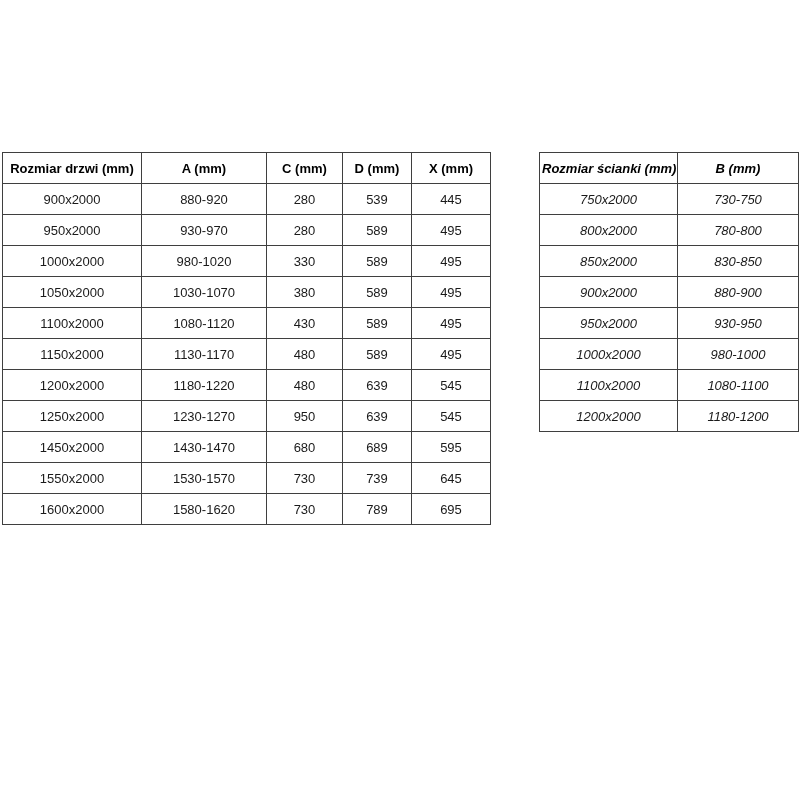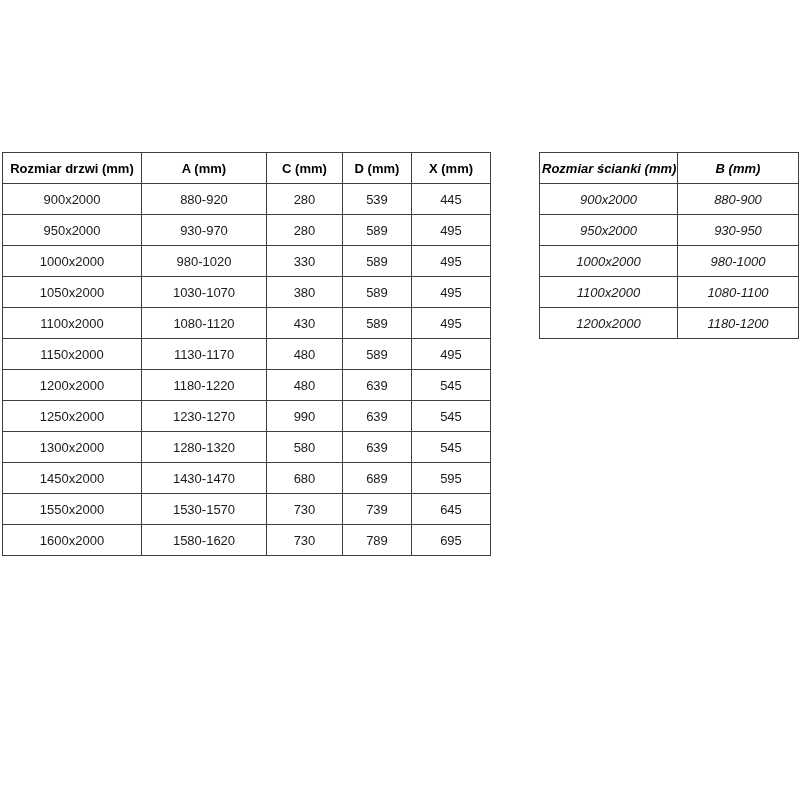--- a/index.html
+++ b/index.html
@@ -110,28 +110,21 @@
         <tr>
           <td>1200x2000</td>
           <td>1180-1220</td>
           <td>480</td>
           <td>639</td>
           <td>545</td>
         </tr>
         <tr>
           <td>1250x2000</td>
           <td>1230-1270</td>
-          <td>990</td>
-          <td>639</td>
-          <td>545</td>
-        </tr>
-        <tr>
-          <td>1300x2000</td>
-          <td>1280-1320</td>
-          <td>580</td>
+          <td>950</td>
           <td>639</td>
           <td>545</td>
         </tr>
         <tr>
           <td>1450x2000</td>
           <td>1430-1470</td>
           <td>680</td>
           <td>689</td>
           <td>595</td>
         </tr>
@@ -158,20 +151,32 @@
         <col style="width: 121px;">
       </colgroup>
       <thead>
         <tr>
           <th>Rozmiar ścianki (mm)</th>
           <th>B (mm)</th>
         </tr>
       </thead>
       <tbody>
         <tr>
+          <td>750x2000</td>
+          <td>730-750</td>
+        </tr>
+        <tr>
+          <td>800x2000</td>
+          <td>780-800</td>
+        </tr>
+        <tr>
+          <td>850x2000</td>
+          <td>830-850</td>
+        </tr>
+        <tr>
           <td>900x2000</td>
           <td>880-900</td>
         </tr>
         <tr>
           <td>950x2000</td>
           <td>930-950</td>
         </tr>
         <tr>
           <td>1000x2000</td>
           <td>980-1000</td>

